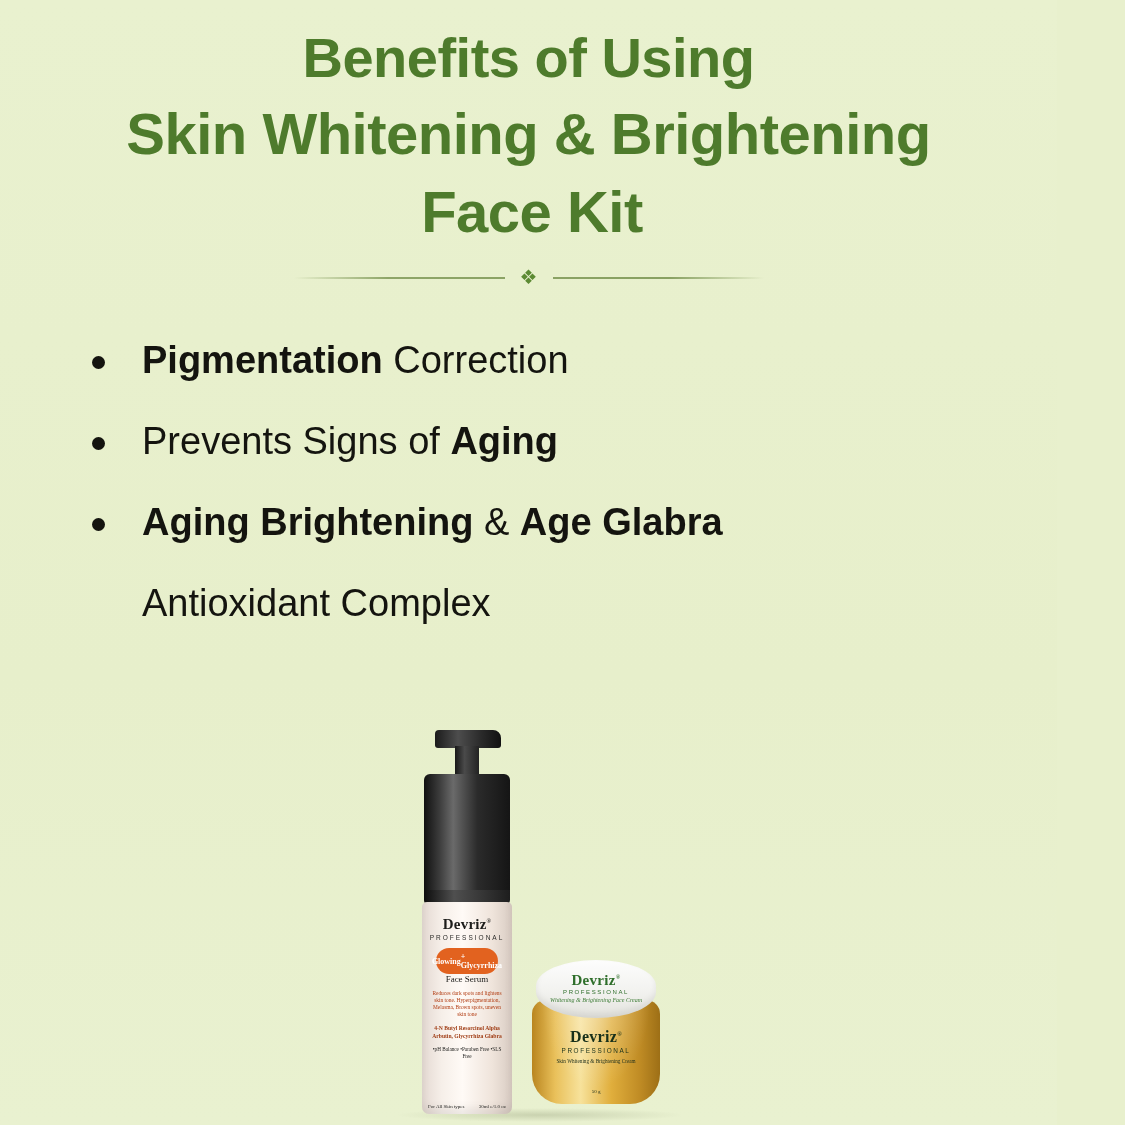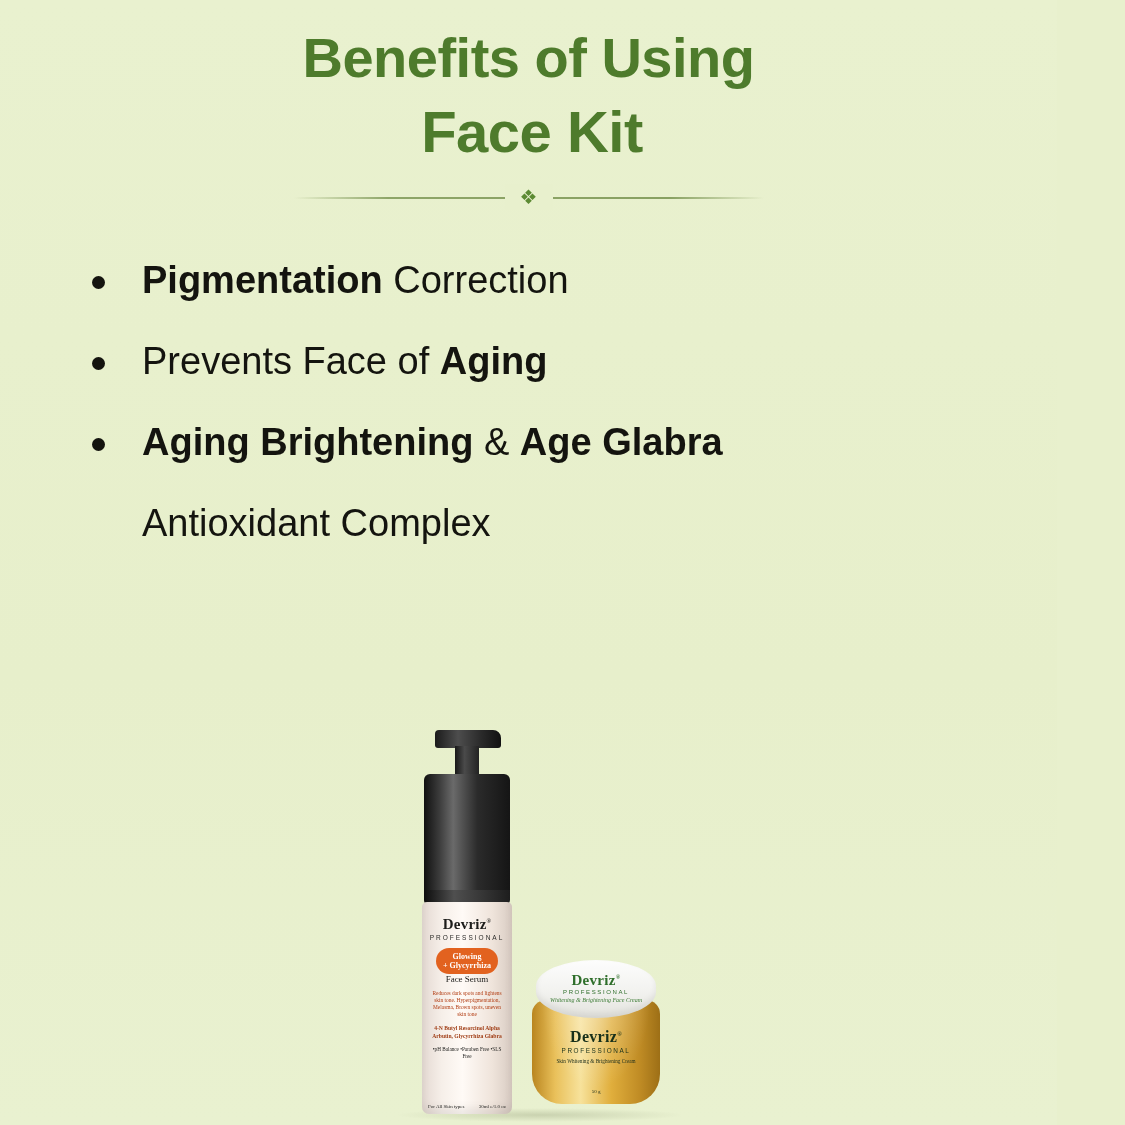--- a/index.html
+++ b/index.html
@@ -199,21 +199,21 @@
     width: 62px;
     height: 26px;
     border-radius: 14px;
     background: #e2621f;
     color: #fff;
     font-family: "Liberation Serif", serif;
     font-weight: bold;
     font-size: 8px;
     line-height: 9px;
     display: flex;
-    flex-direction: column;
+    flex-direction: row;
     align-items: center;
     justify-content: center;
   }
   .serum .ptype {
     text-align: center;
     font-family: "Liberation Serif", serif;
     font-size: 9px;
     font-weight: normal;
     color: #1d1d1b;
   }
@@ -370,34 +370,35 @@
     background: radial-gradient(ellipse at center, rgba(90,100,60,.22), rgba(90,100,60,0) 70%);
   }
 </style>
 </head>
 <body>
 
 <div class="page">
 
   <div class="heading">
     <div class="line1">Benefits of Using</div>
+    <div class="line2">Skin Whitening &amp; Brightening</div>
     <div class="line3">Face Kit</div>
   </div>
 
   <div class="divider">
     <div class="rule"></div>
     <div class="ornament">❖</div>
   </div>
 
   <ul class="bullets">
     <li>
       <b>Pigmentation</b><span> Correction</span>
     </li>
     <li>
-      <span>Prevents Face of </span><b>Aging</b>
+      <span>Prevents Signs of </span><b>Aging</b>
     </li>
     <li class="wrap">
       <b>Aging Brightening</b><span> &amp; </span><b>Age Glabra</b>
       <span class="cont">Antioxidant Complex</span>
     </li>
   </ul>
 
   <div class="product-area">
     <div class="shadow"></div>
 

